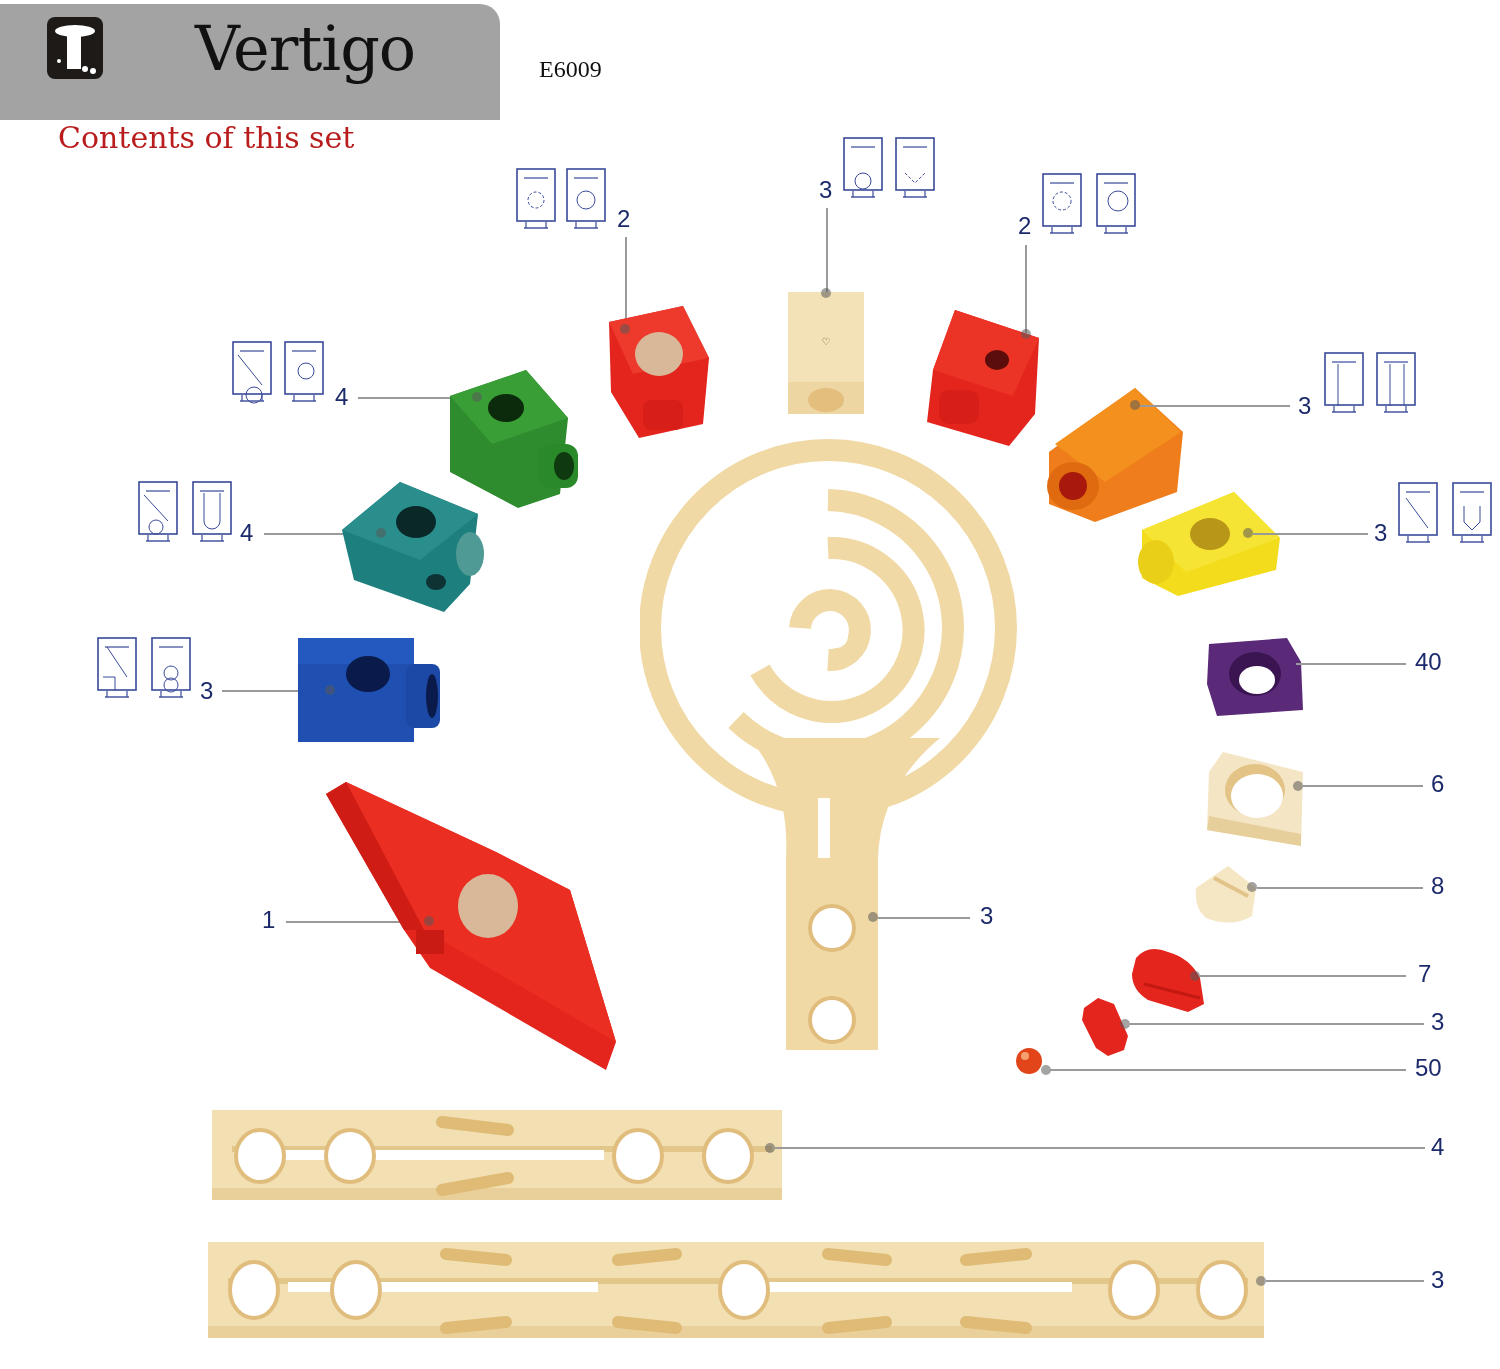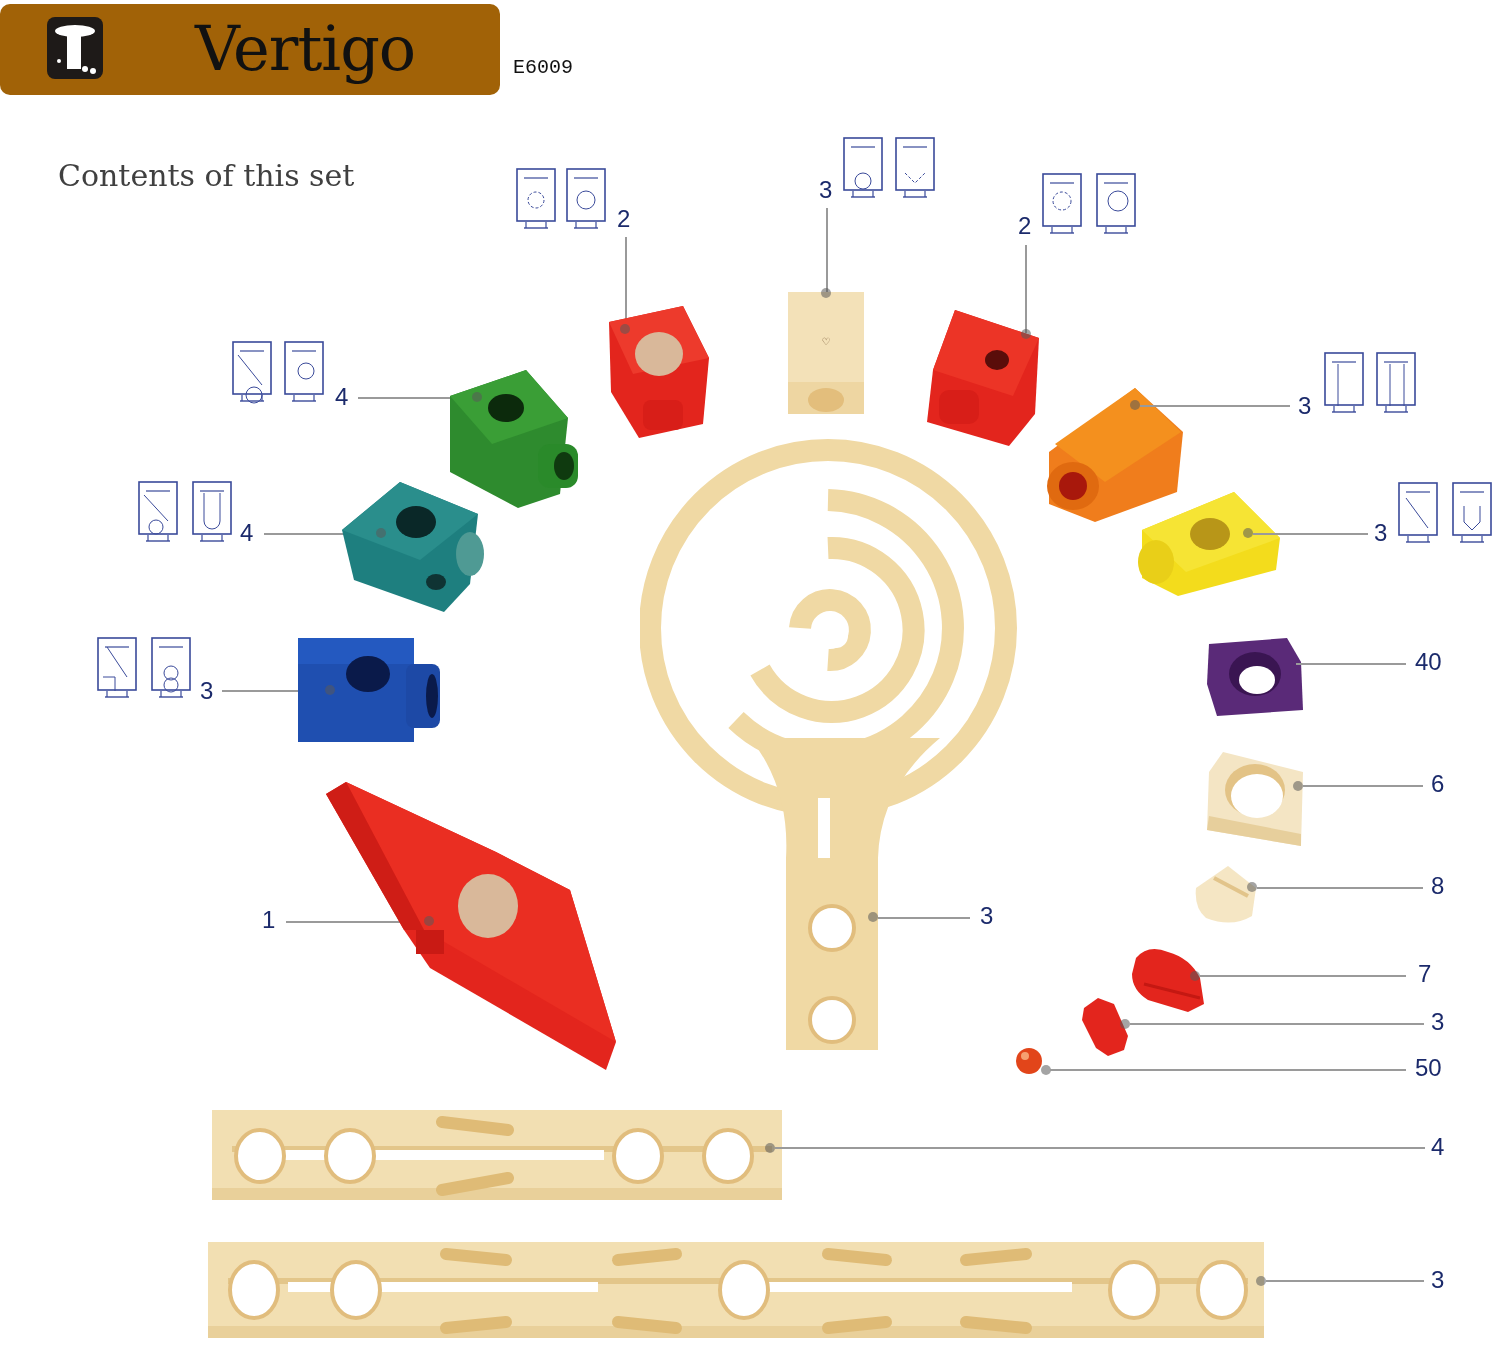--- a/index.html
+++ b/index.html
@@ -1,22 +1,22 @@
 <!DOCTYPE html>
 <html><head>
 <meta charset="utf-8">
 <style>
   html,body{margin:0;padding:0;background:#fff;}
   body{width:1500px;height:1369px;position:relative;overflow:hidden;font-family:"DejaVu Serif",serif;}
-  .header-bar{position:absolute;left:0;top:4px;width:500px;height:91px;background:#a16207;border-top-right-radius:20px;border-radius:10px;}
+  .header-bar{position:absolute;left:0;top:4px;width:500px;height:116px;background:#a3a3a3;border-top-right-radius:20px;}
   .logo{position:absolute;left:47px;top:13px;width:56px;height:62px;background:#1e1a18;border-radius:8px;}
   .logo svg{position:absolute;left:0;top:0;}
   .title{position:absolute;left:195px;top:8px;font-size:62px;color:#111;font-family:"DejaVu Serif",serif;letter-spacing:-1px;}
-  .code{position:absolute;left:513px;top:56px;font-size:20px;color:#111;font-family:Liberation Mono, monospace;}
-  .subtitle{position:absolute;left:58px;top:120px;font-size:30px;color:#404040;font-family:"DejaVu Serif",serif;margin-top:38px;}
+  .code{position:absolute;left:539px;top:56px;font-size:24px;color:#111;font-family:Liberation Serif, serif;}
+  .subtitle{position:absolute;left:58px;top:120px;font-size:30px;color:#b91c1c;font-family:"DejaVu Serif",serif;}
   .qty{position:absolute;font-family:"Liberation Sans",sans-serif;color:#1b2a6b;font-size:24px;}
   .leader{position:absolute;height:2px;background:#9a9a9a;}
   .vleader{position:absolute;width:2px;background:#9a9a9a;}
   .dot{position:absolute;width:10px;height:10px;border-radius:50%;background:rgba(90,90,90,0.55);}
   .diagram{position:absolute;}
   .piece{position:absolute;}
 </style>
 </head>
 <body>
 

